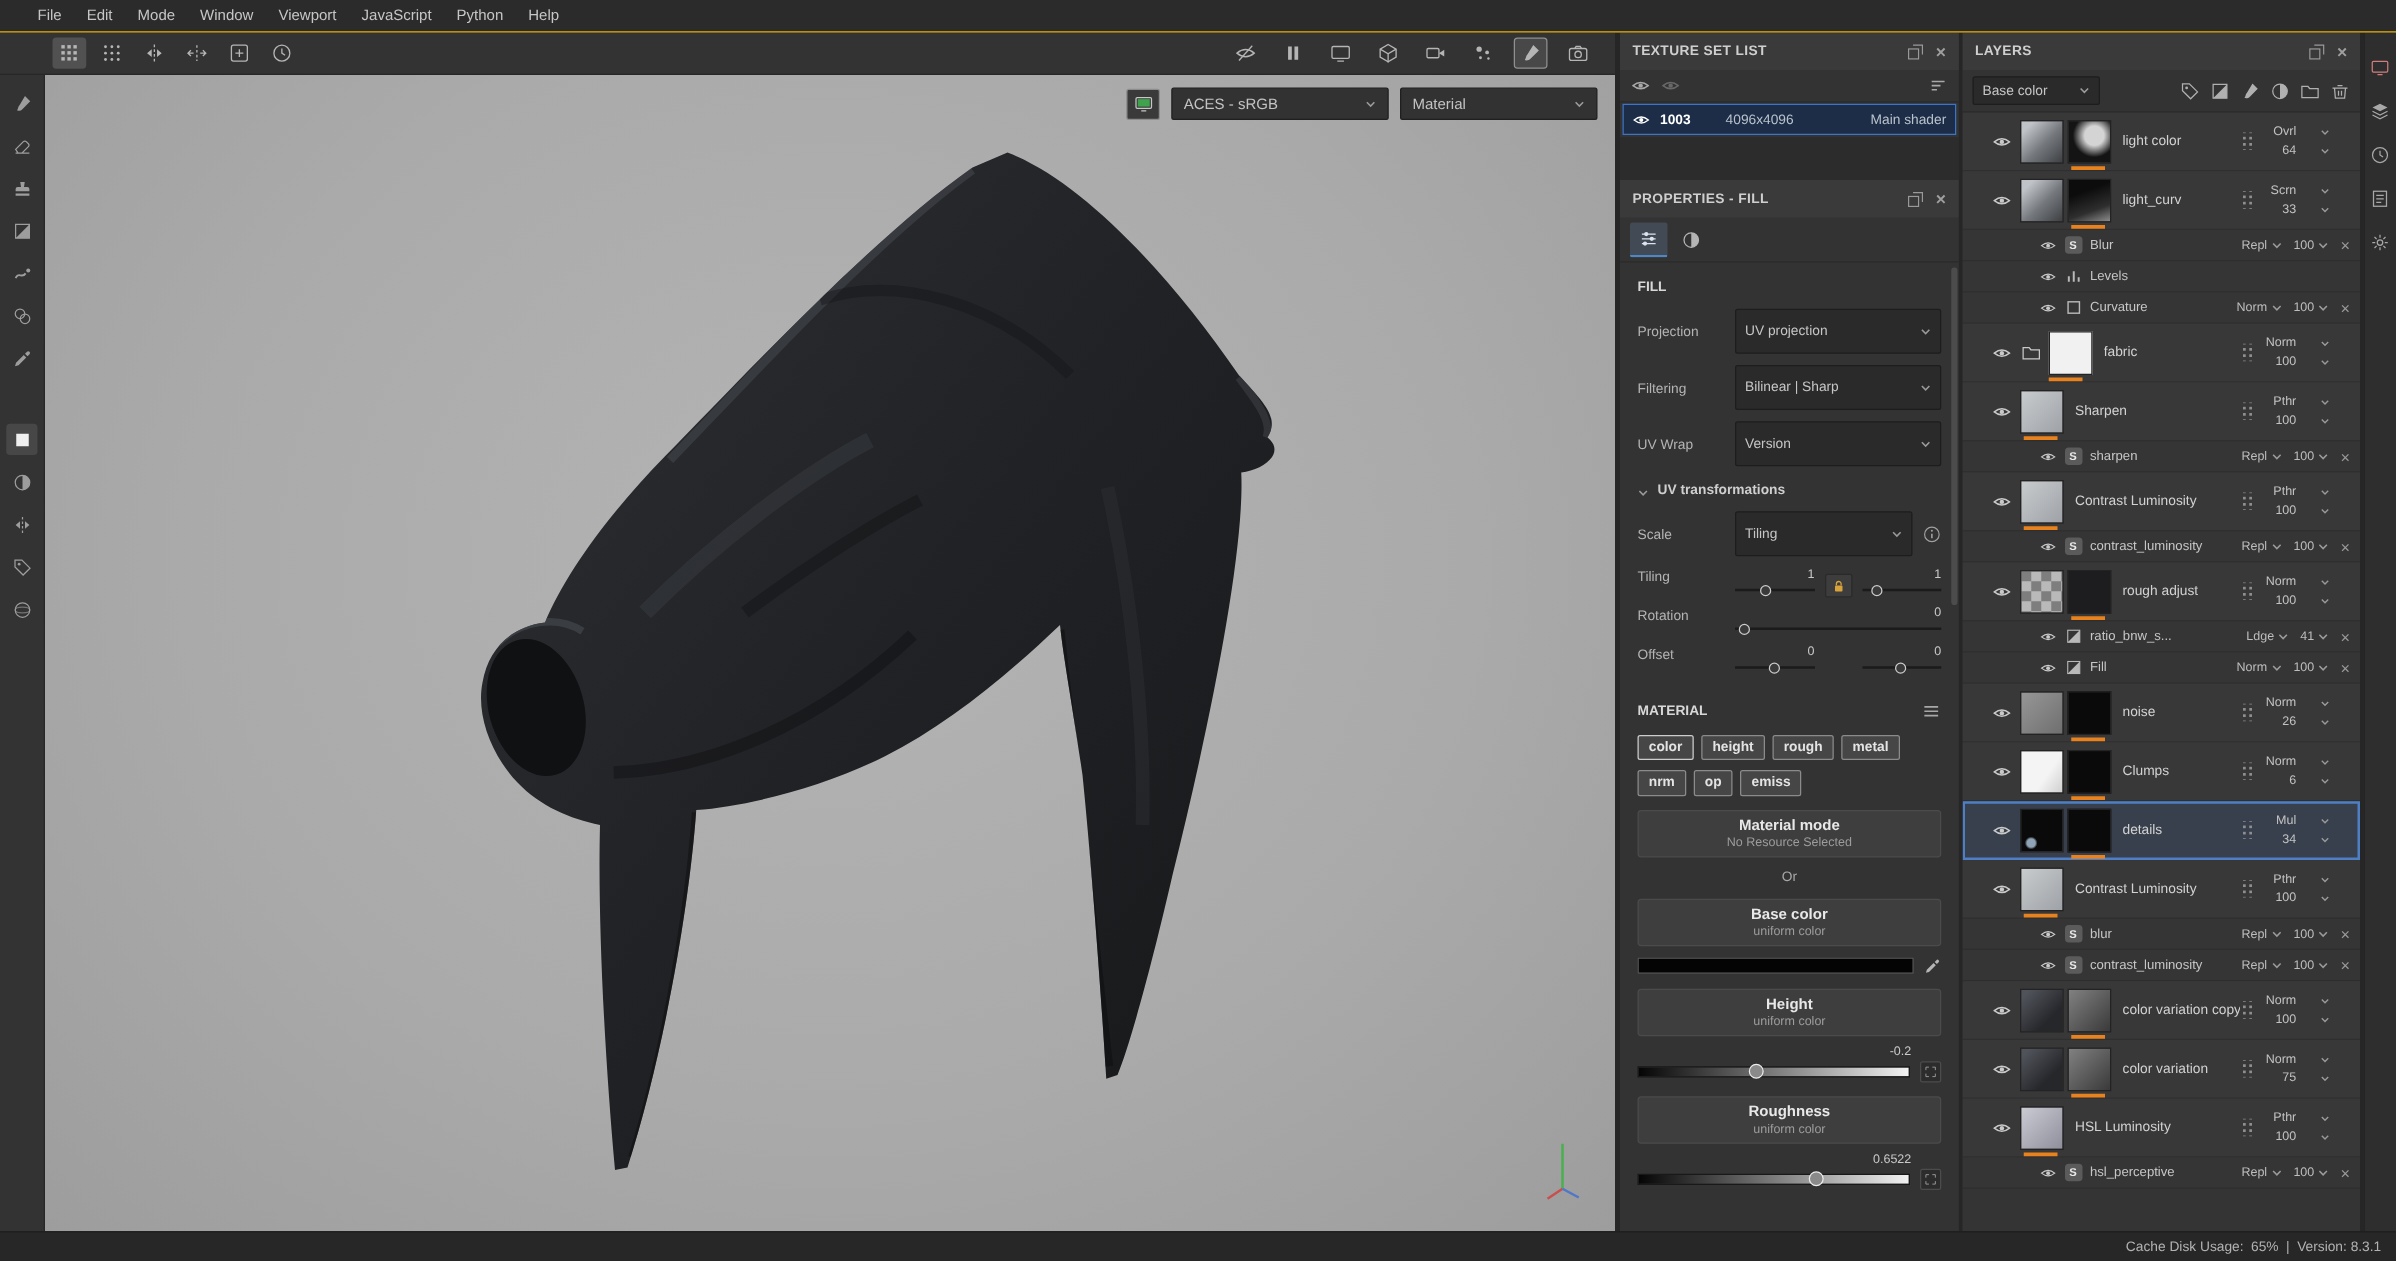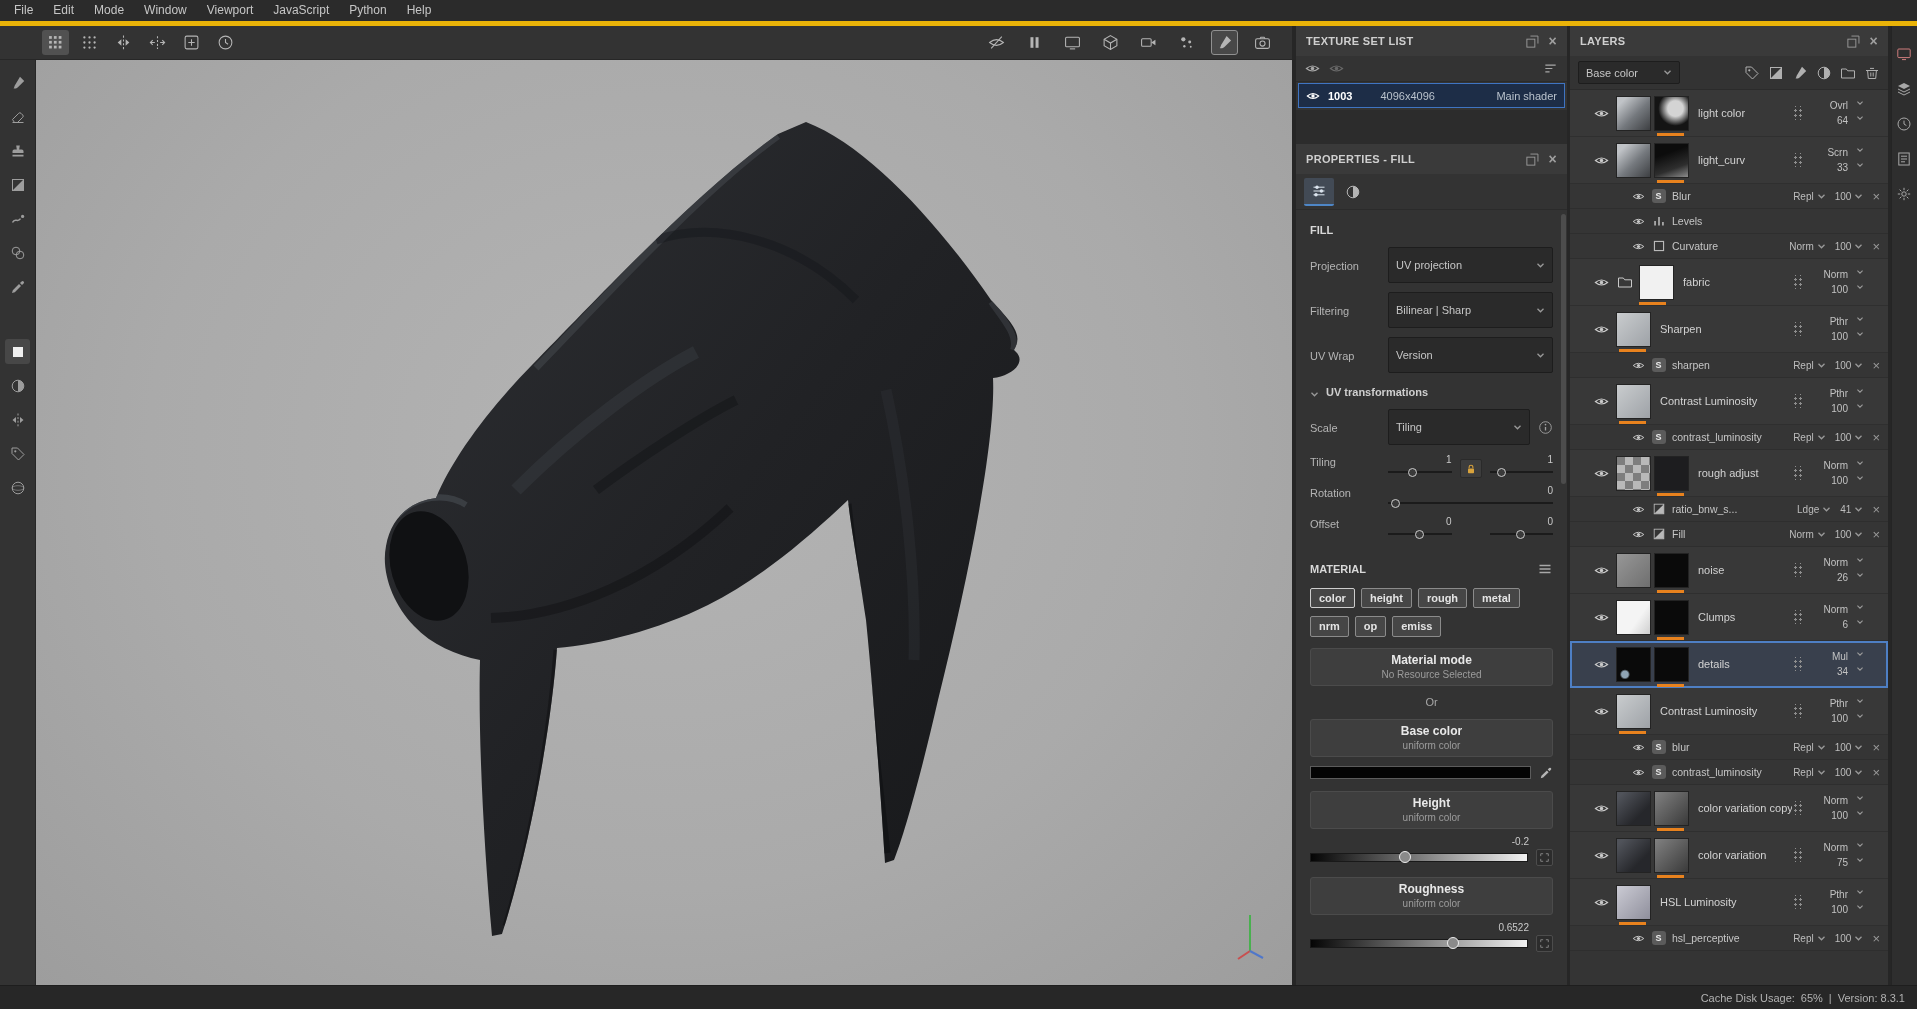--- a/index.html
+++ b/index.html
@@ -8,21 +8,21 @@
   #app{position:relative;width:1917px;height:1009px;background:#262626;color:#c8c8c8;overflow:hidden}
   .ic{display:inline-flex;width:16px;height:16px;flex:none}
   .ic svg{width:100%;height:100%}
   .ic.dim{opacity:.45}
   .chv{display:inline-flex;width:9px;height:7px;flex:none;color:#9a9a9a}
   .chv svg{width:100%;height:100%}
   .sp{flex:1}
 
   
   #menubar{position:absolute;top:0;left:0;width:100%;height:26px;background:#2b2b2b;
-    border-bottom:5px solid #eab308;display:flex;align-items:center;padding-left:4px;z-index:6}
+    border-bottom:1px solid #eab308;display:flex;align-items:center;padding-left:20px;z-index:6}
   .menu-item{padding:0 10px;font-size:12px;color:#c6c6c6;line-height:25px;cursor:default}
 
   
   #toolbar{position:absolute;top:26px;left:0;width:1292px;height:34px;background:#333;
     border-bottom:1px solid #272727;display:flex;align-items:center}
   .tb-left{display:flex;align-items:center;gap:7px;padding-left:42px}
   .tb-right{margin-left:auto;display:flex;align-items:center;gap:11px;padding-right:16px}
   .tbi{width:27px;height:25px;display:flex;align-items:center;justify-content:center;color:#b5b5b5;border-radius:3px}
   .tbi .ic{width:17px;height:17px}
   .tbi.sel{background:#515151}
@@ -133,21 +133,21 @@
   .th{width:35px;height:35px;border:1px solid #232323;flex:none}
   .foldic{width:18px;height:16px;color:#c9c9c9;margin-right:2px}
   .obar{position:absolute;bottom:-5px;height:3px;width:27px;background:#e8821e}
   .obar.u1{left:3px}
   .obar.u2{left:41px}
   .obar.uf{left:23px}
   .lname{margin-left:9px;font-size:11px;color:#d2d2d2;flex:1;white-space:nowrap;overflow:hidden}
   .dots{width:11px;height:14px;margin-right:7px;flex:none;
     background-image:radial-gradient(circle,#8f8f8f 1px,transparent 1.4px);background-size:5px 5px;background-position:1px 2px}
   .bo{width:54px;flex:none;display:flex;flex-direction:column;gap:4px;align-items:flex-end}
-  .bo-line{display:flex;gap:8px;font-size:10px;color:#c2c2c2}
+  .bo-line{display:flex;align-items:center;gap:19px;font-size:10px;color:#c2c2c2}
   .bo-line .chv{width:8px;height:6px}
   .erow{height:25px;display:flex;align-items:center;padding:0 8px 0 62px;background:#353535;
     border-bottom:1px solid #2e2e2e;font-size:10.5px;color:#c6c6c6}
   .erow .roweye{width:13px;height:13px}
   .fxic{margin-left:6px;width:15px;height:15px;display:flex;align-items:center;justify-content:center;color:#b9b9b9;flex:none}
   .fxic .ic{width:14px;height:14px}
   .fxs{width:14px;height:14px;background:#5b5b5b;border-radius:3px;color:#e9e9e9;font-size:9px;
     font-weight:bold;display:flex;align-items:center;justify-content:center}
   .ename{margin-left:6px;flex:1;white-space:nowrap;overflow:hidden}
   .eblend,.eop{display:flex;align-items:center;gap:3px;margin-left:9px;font-size:10px;color:#bdbdbd;flex:none}
@@ -454,20 +454,47 @@
         <path d="M620 180 C680 160 760 180 820 240" stroke="#15161a" stroke-width="9" fill="none" opacity=".45"></path>
         <path d="M850 330 C870 420 880 520 878 600" stroke="#303338" stroke-width="11" fill="none" opacity=".4"></path>
         <path d="M812 444 C824 556 840 690 851 793" stroke="#0d0e10" stroke-width="7" fill="none" opacity=".55"></path>
         <path d="M521 590 C516 662 498 776 470 866" stroke="#0d0e10" stroke-width="7" fill="none" opacity=".5"></path>
         <path d="M455 558 C530 556 618 520 694 448" stroke="#0c0d0f" stroke-width="10" fill="none" opacity=".4"></path>
         <path d="M955 242 C968 260 982 276 977 290" stroke="#3c3f44" stroke-width="6" fill="none" opacity=".6"></path>
         <ellipse cx="393" cy="506" rx="38" ry="56" transform="rotate(-16 393 506)" fill="#101113"></ellipse>
         <path d="M362 455 C380 436 410 432 430 445" stroke="#43474d" stroke-width="6" fill="none" opacity=".7"></path>
       </g>
     </svg>
+    <div class="vp-controls">
+      <div class="vp-colorbox">
+          <span class="ic">
+            <svg viewBox="0 0 16 16">
+              <rect x="1.8" y="3" width="12.4" height="8.6" rx="1" fill="none" stroke="currentColor"></rect>
+              <rect x="3.2" y="4.3" width="9.6" height="6" fill="#3fa24c"></rect>
+              <path d="M6 13.6h4" stroke="currentColor"></path>
+            </svg>
+          </span>
+        </div>
+      <div class="vp-dd cs">
+        <span>ACES - sRGB</span>
+        <span class="chv">
+            <svg viewBox="0 0 9 7">
+              <path d="M1.5 1.8 4.5 4.8 7.5 1.8" fill="none" stroke="currentColor" stroke-width="1.3"></path>
+            </svg>
+          </span>
+      </div>
+      <div class="vp-dd dm">
+        <span>Material</span>
+        <span class="chv">
+            <svg viewBox="0 0 9 7">
+              <path d="M1.5 1.8 4.5 4.8 7.5 1.8" fill="none" stroke="currentColor" stroke-width="1.3"></path>
+            </svg>
+          </span>
+      </div>
+    </div>
     <svg class="gizmo" width="40" height="52" viewBox="0 0 40 52">
       <line x1="20" y1="42" x2="20" y2="6" stroke="#49b04f" stroke-width="2"></line>
       <line x1="20" y1="42" x2="8" y2="50" stroke="#c94f4f" stroke-width="2"></line>
       <line x1="20" y1="42" x2="33" y2="49" stroke="#5077c9" stroke-width="2"></line>
     </svg>
   </div>
 
   <div id="midcol">
     <div id="tsl-panel">
       <div class="phead">

